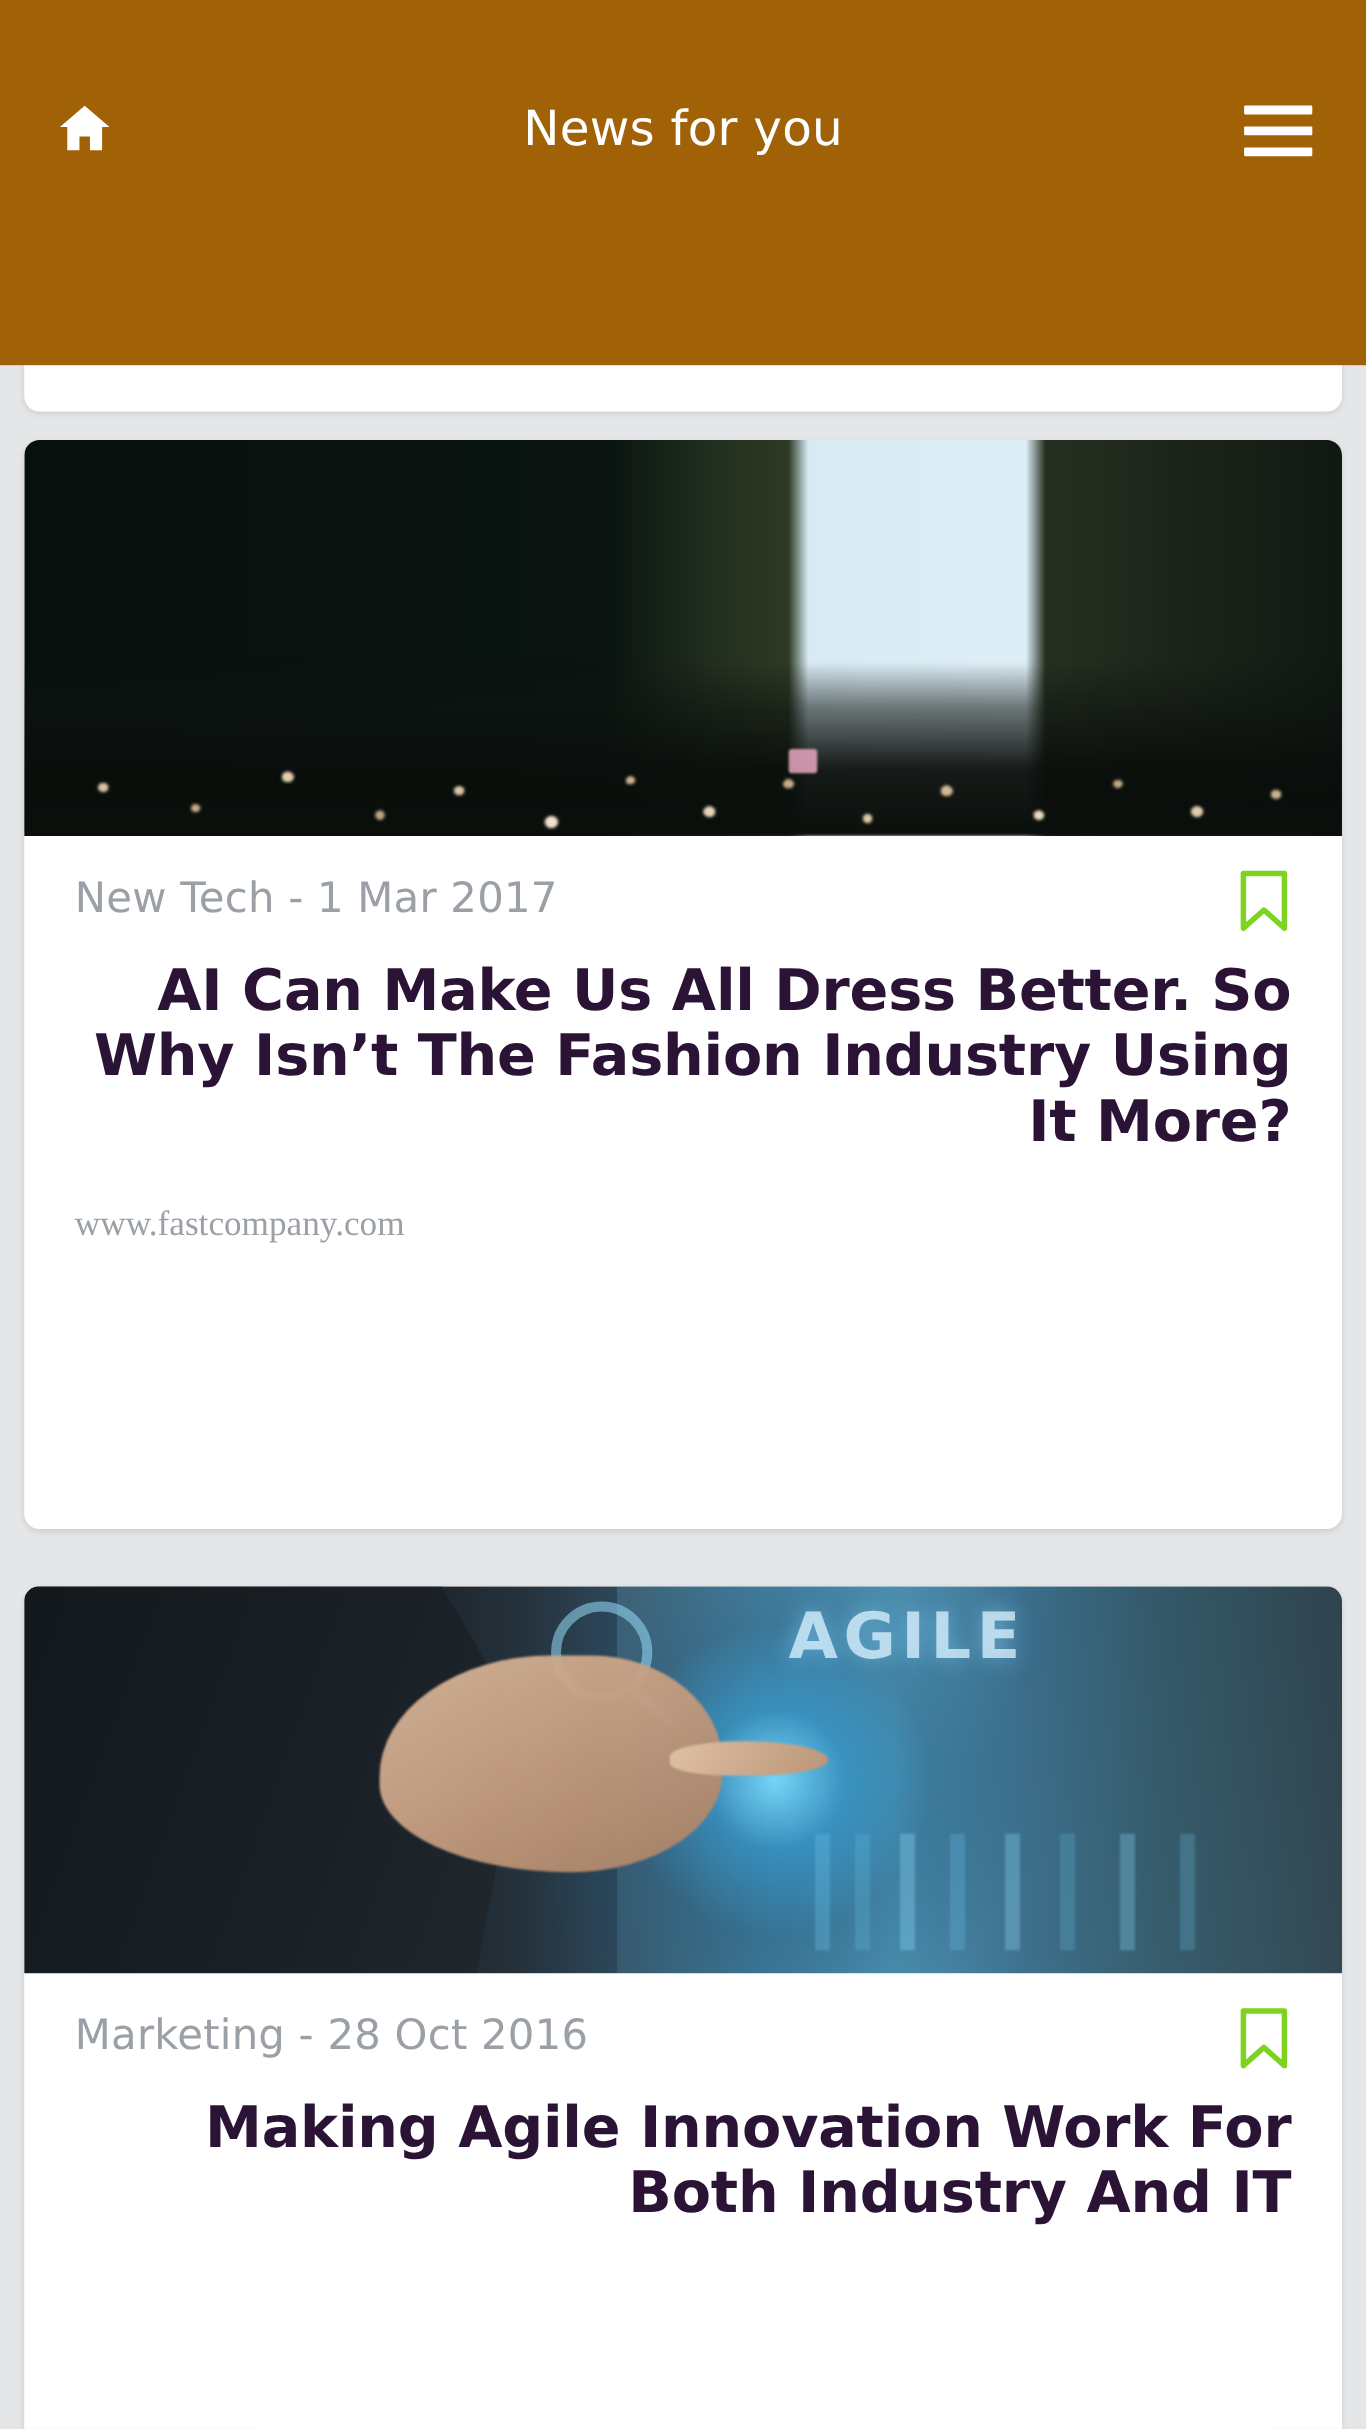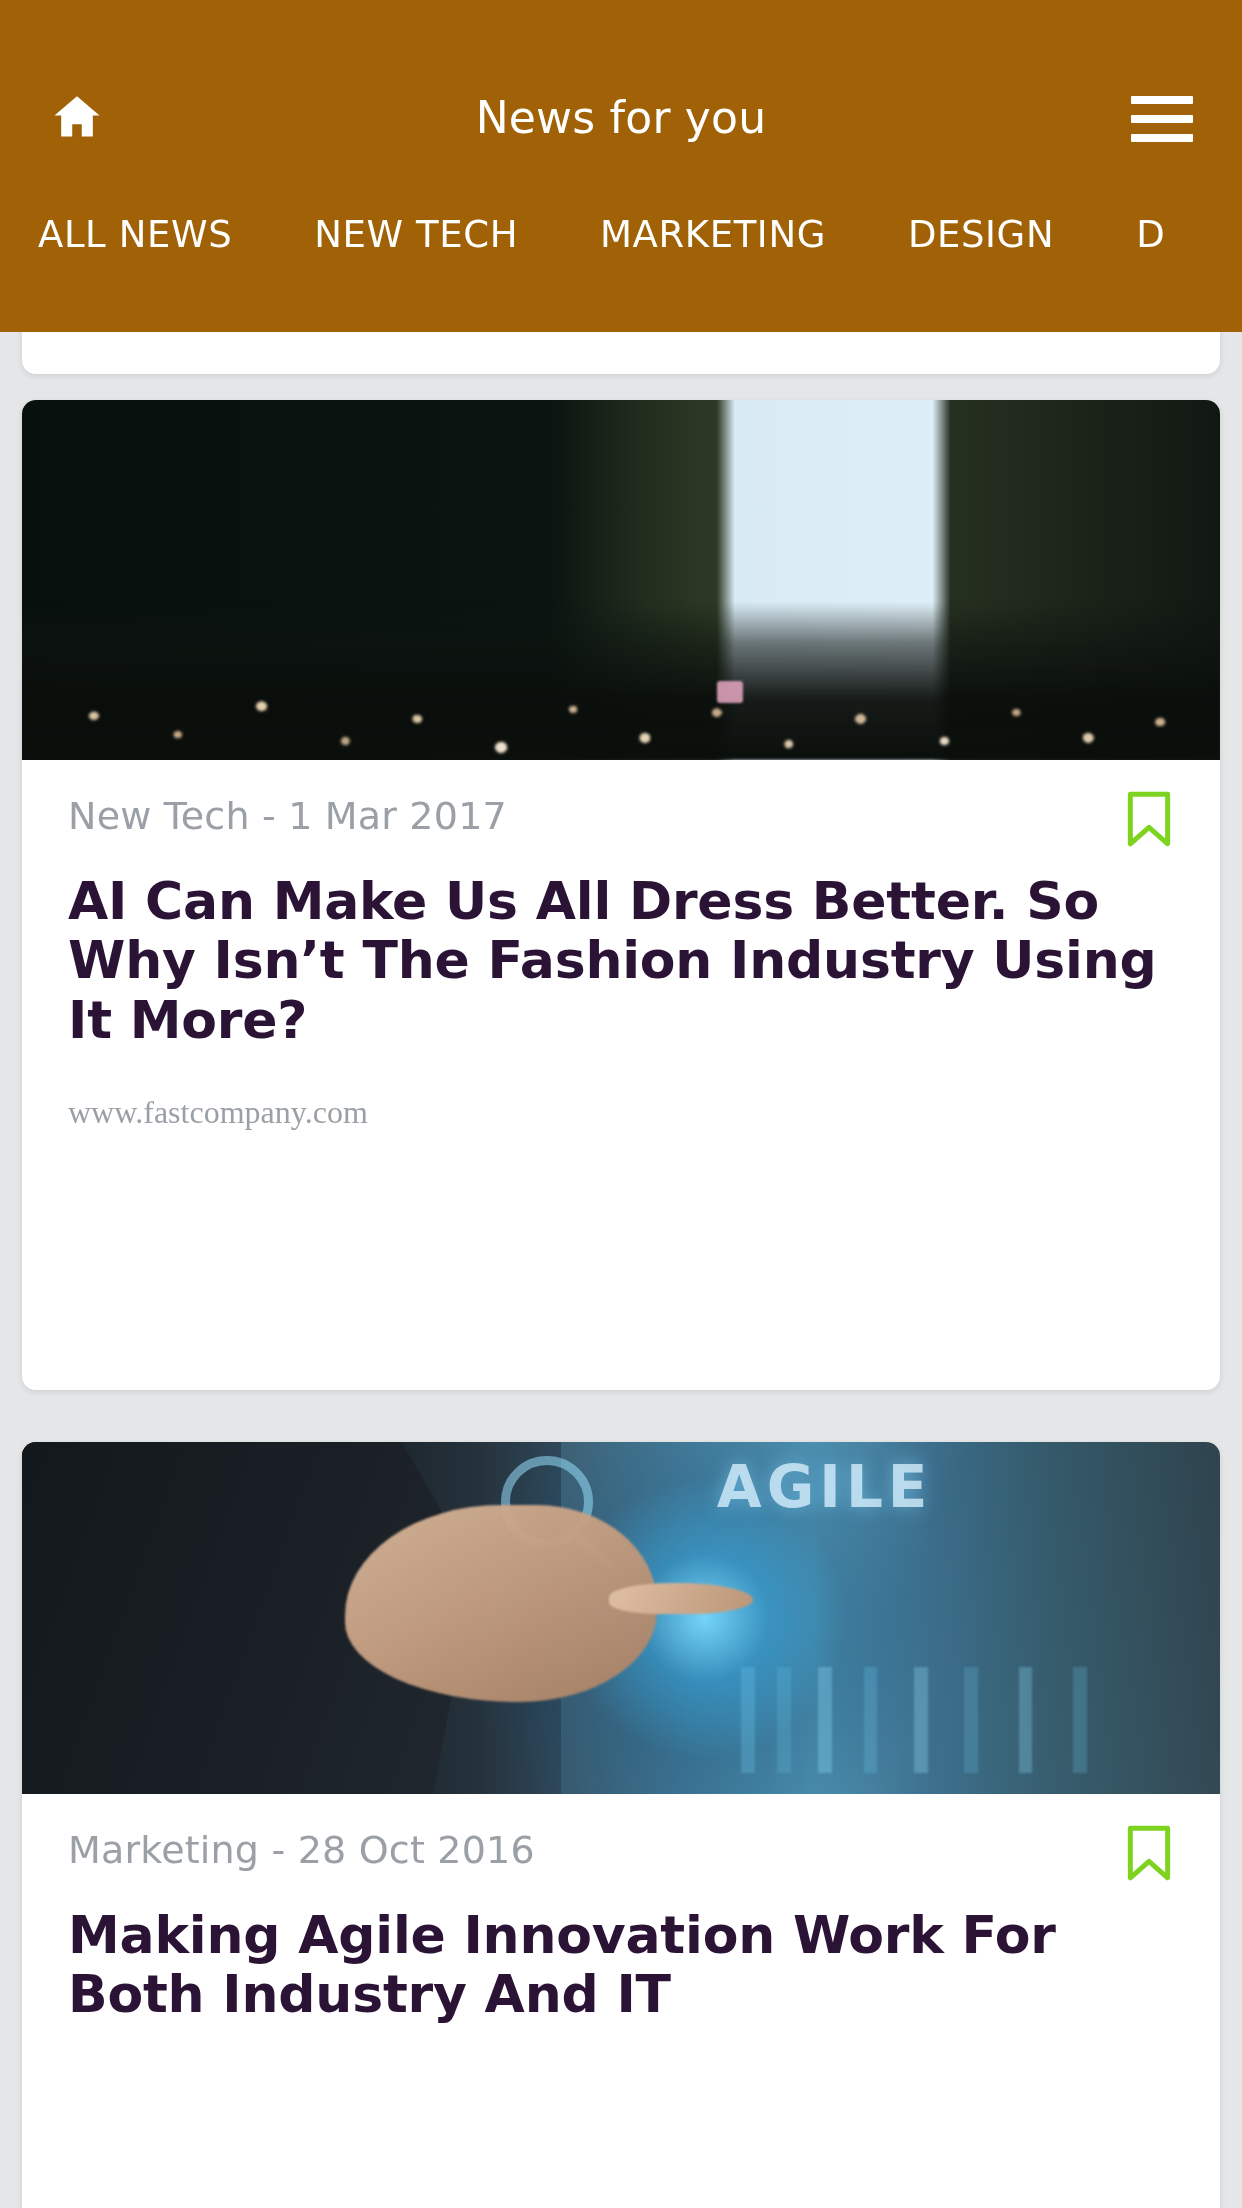--- a/index.html
+++ b/index.html
@@ -191,20 +191,21 @@
   }
   .meta {
     color:#9aa0a6; font-size:38px; font-weight:400; letter-spacing:0.2px;
     font-family:"DejaVu Sans", sans-serif; padding-top:4px;
   }
   .bookmark { width:50px; height:58px; flex:0 0 auto; }
   .headline {
     color:#2b1336; font-size:52px; font-weight:700;
     line-height:1.14; letter-spacing:-0.2px; margin-top:24px;
     font-family:"DejaVu Sans", sans-serif;
+    text-align:right;
   }
   .source {
     color:#9aa0a6; font-size:32px; font-weight:400; margin-top:44px;
     font-family:Liberation Serif, serif;
   }
 </style>
 </head>
 <body>
 
 <div id="app">
@@ -226,27 +227,20 @@
       <div class="app-title">News for you</div>
 
       <div class="menu-btn">
         <i></i>
         <i></i>
         <i></i>
       </div>
 
     </div>
 
-    <div class="tabs">
-      <div class="tab">ALL NEWS</div>
-      <div class="tab">NEW TECH</div>
-      <div class="tab">MARKETING</div>
-      <div class="tab">DESIGN</div>
-      <div class="tab">D</div>
-    </div>
 
   </div>
 
   <div class="list">
 
     <div class="card card-1">
 
       <div class="thumb thumb-1">
         <div class="img-fashion">
           <div class="crowd"></div>

